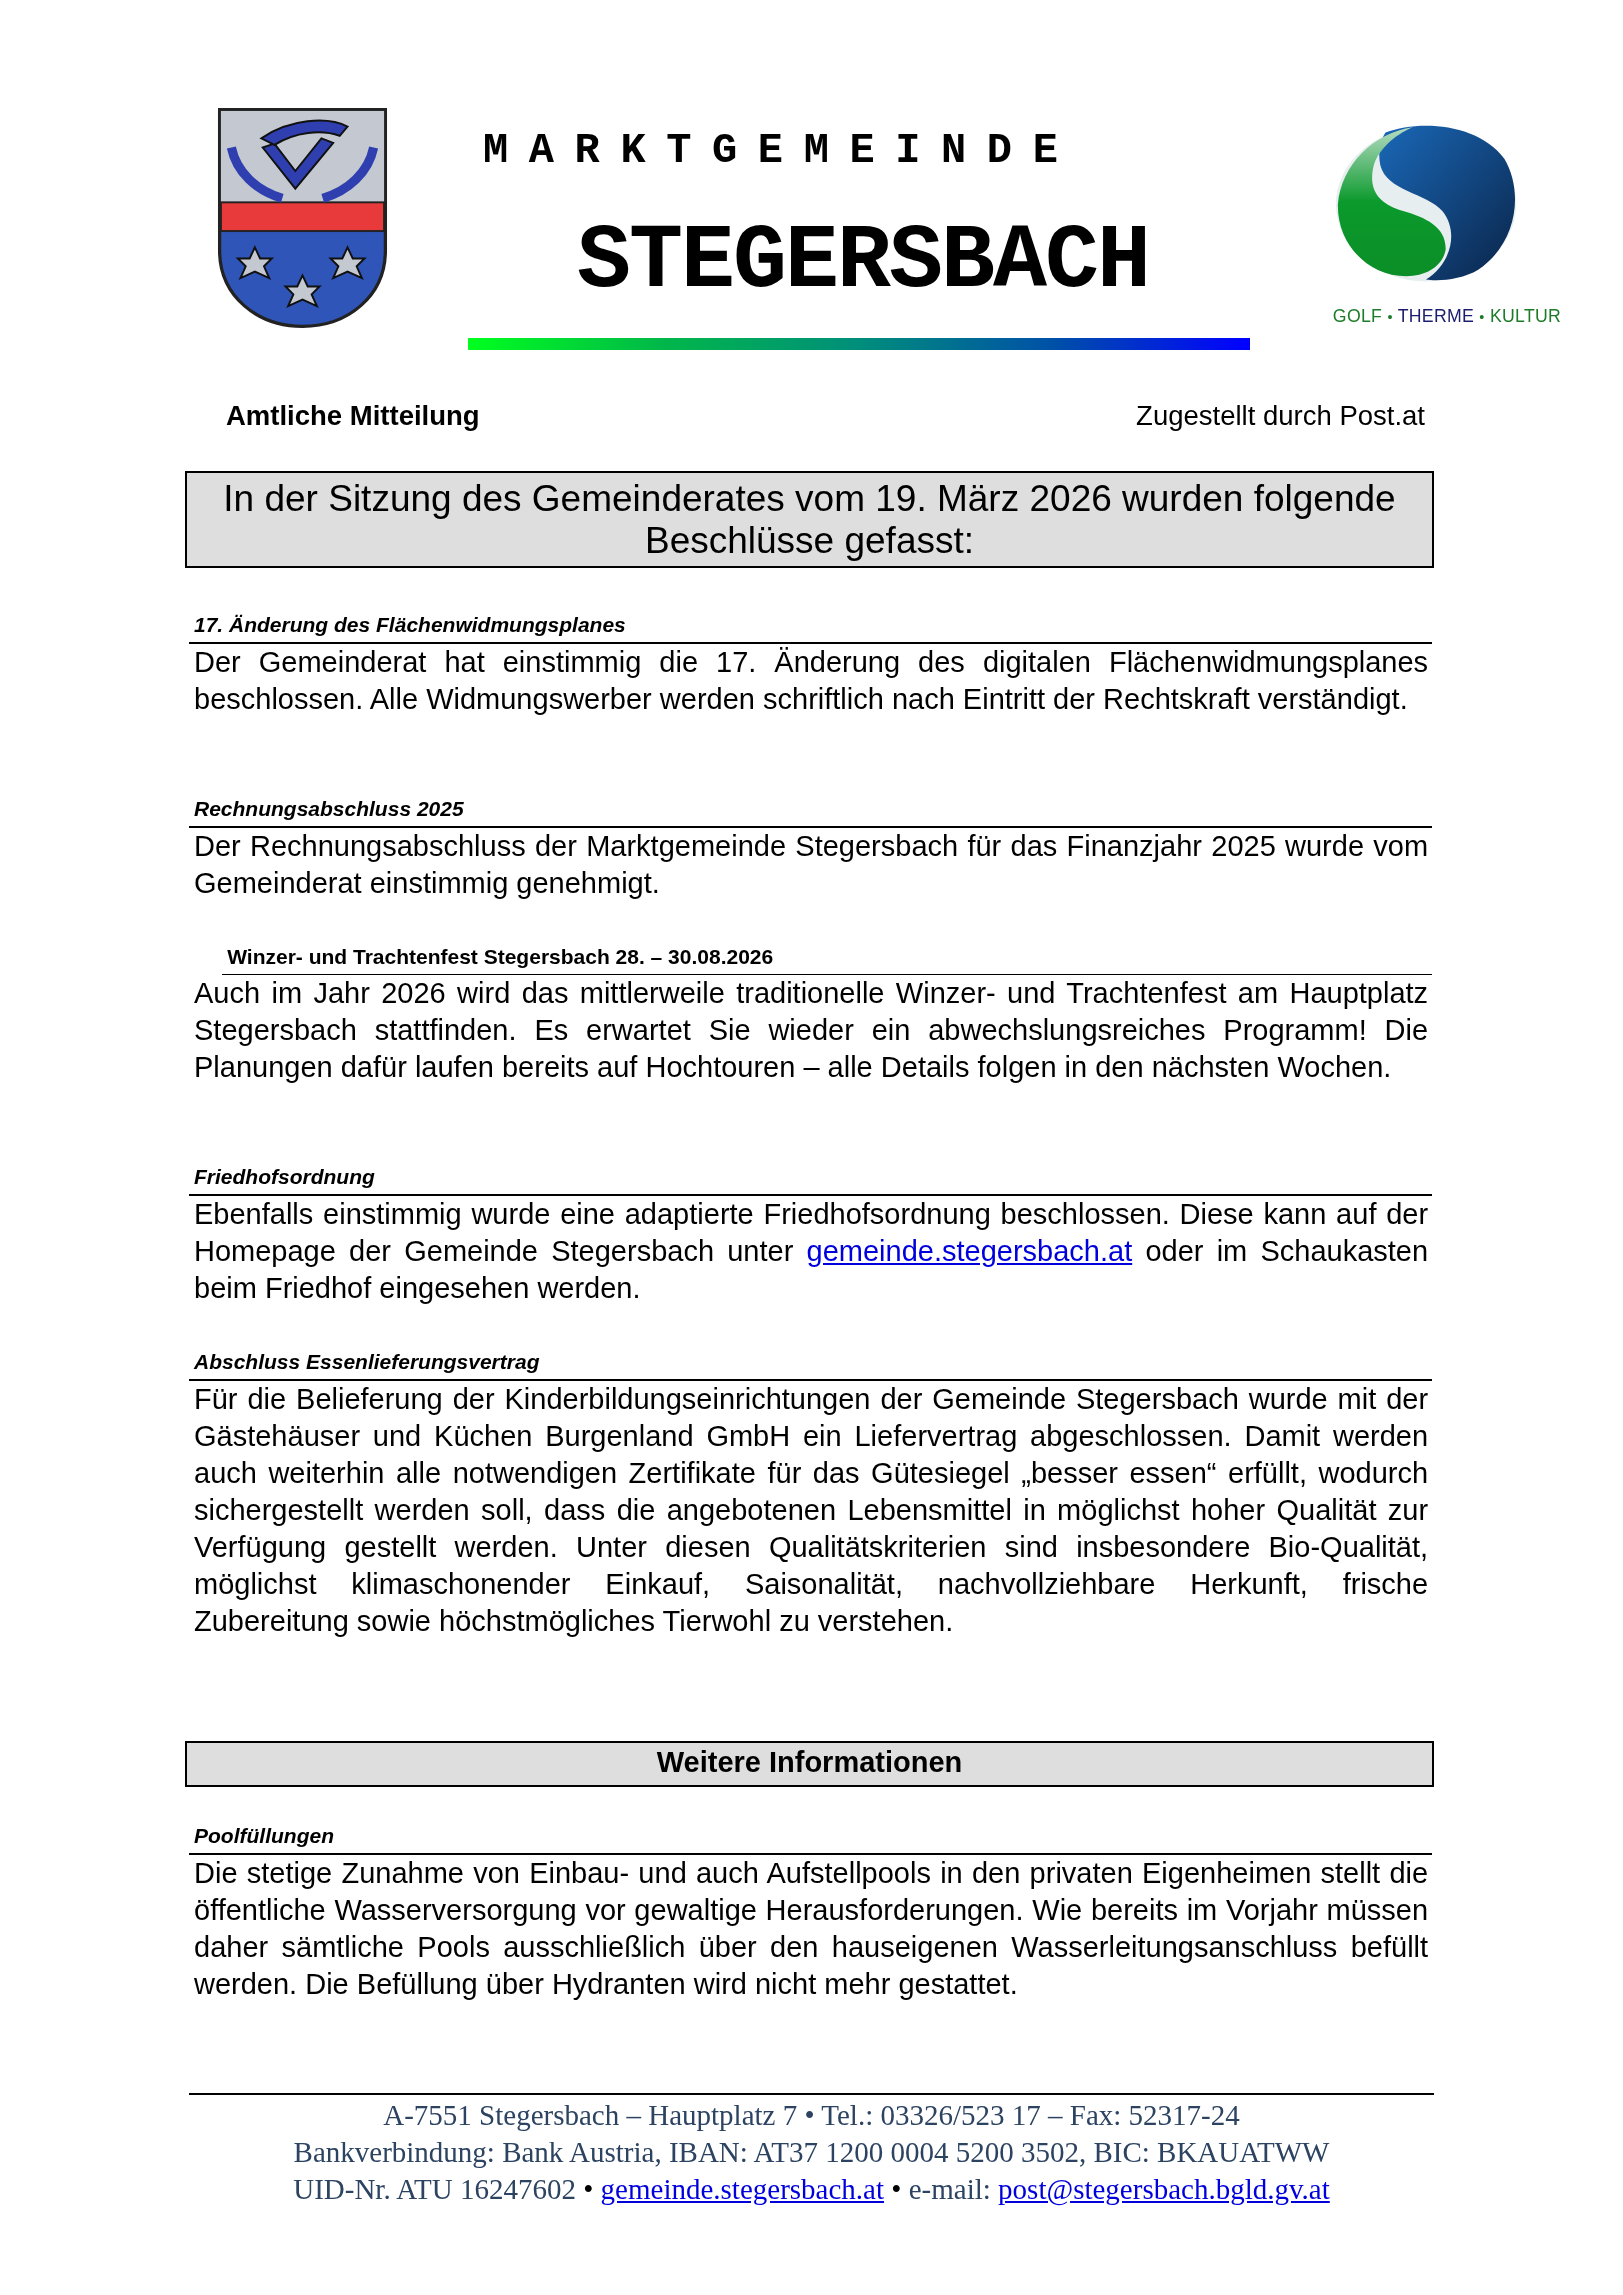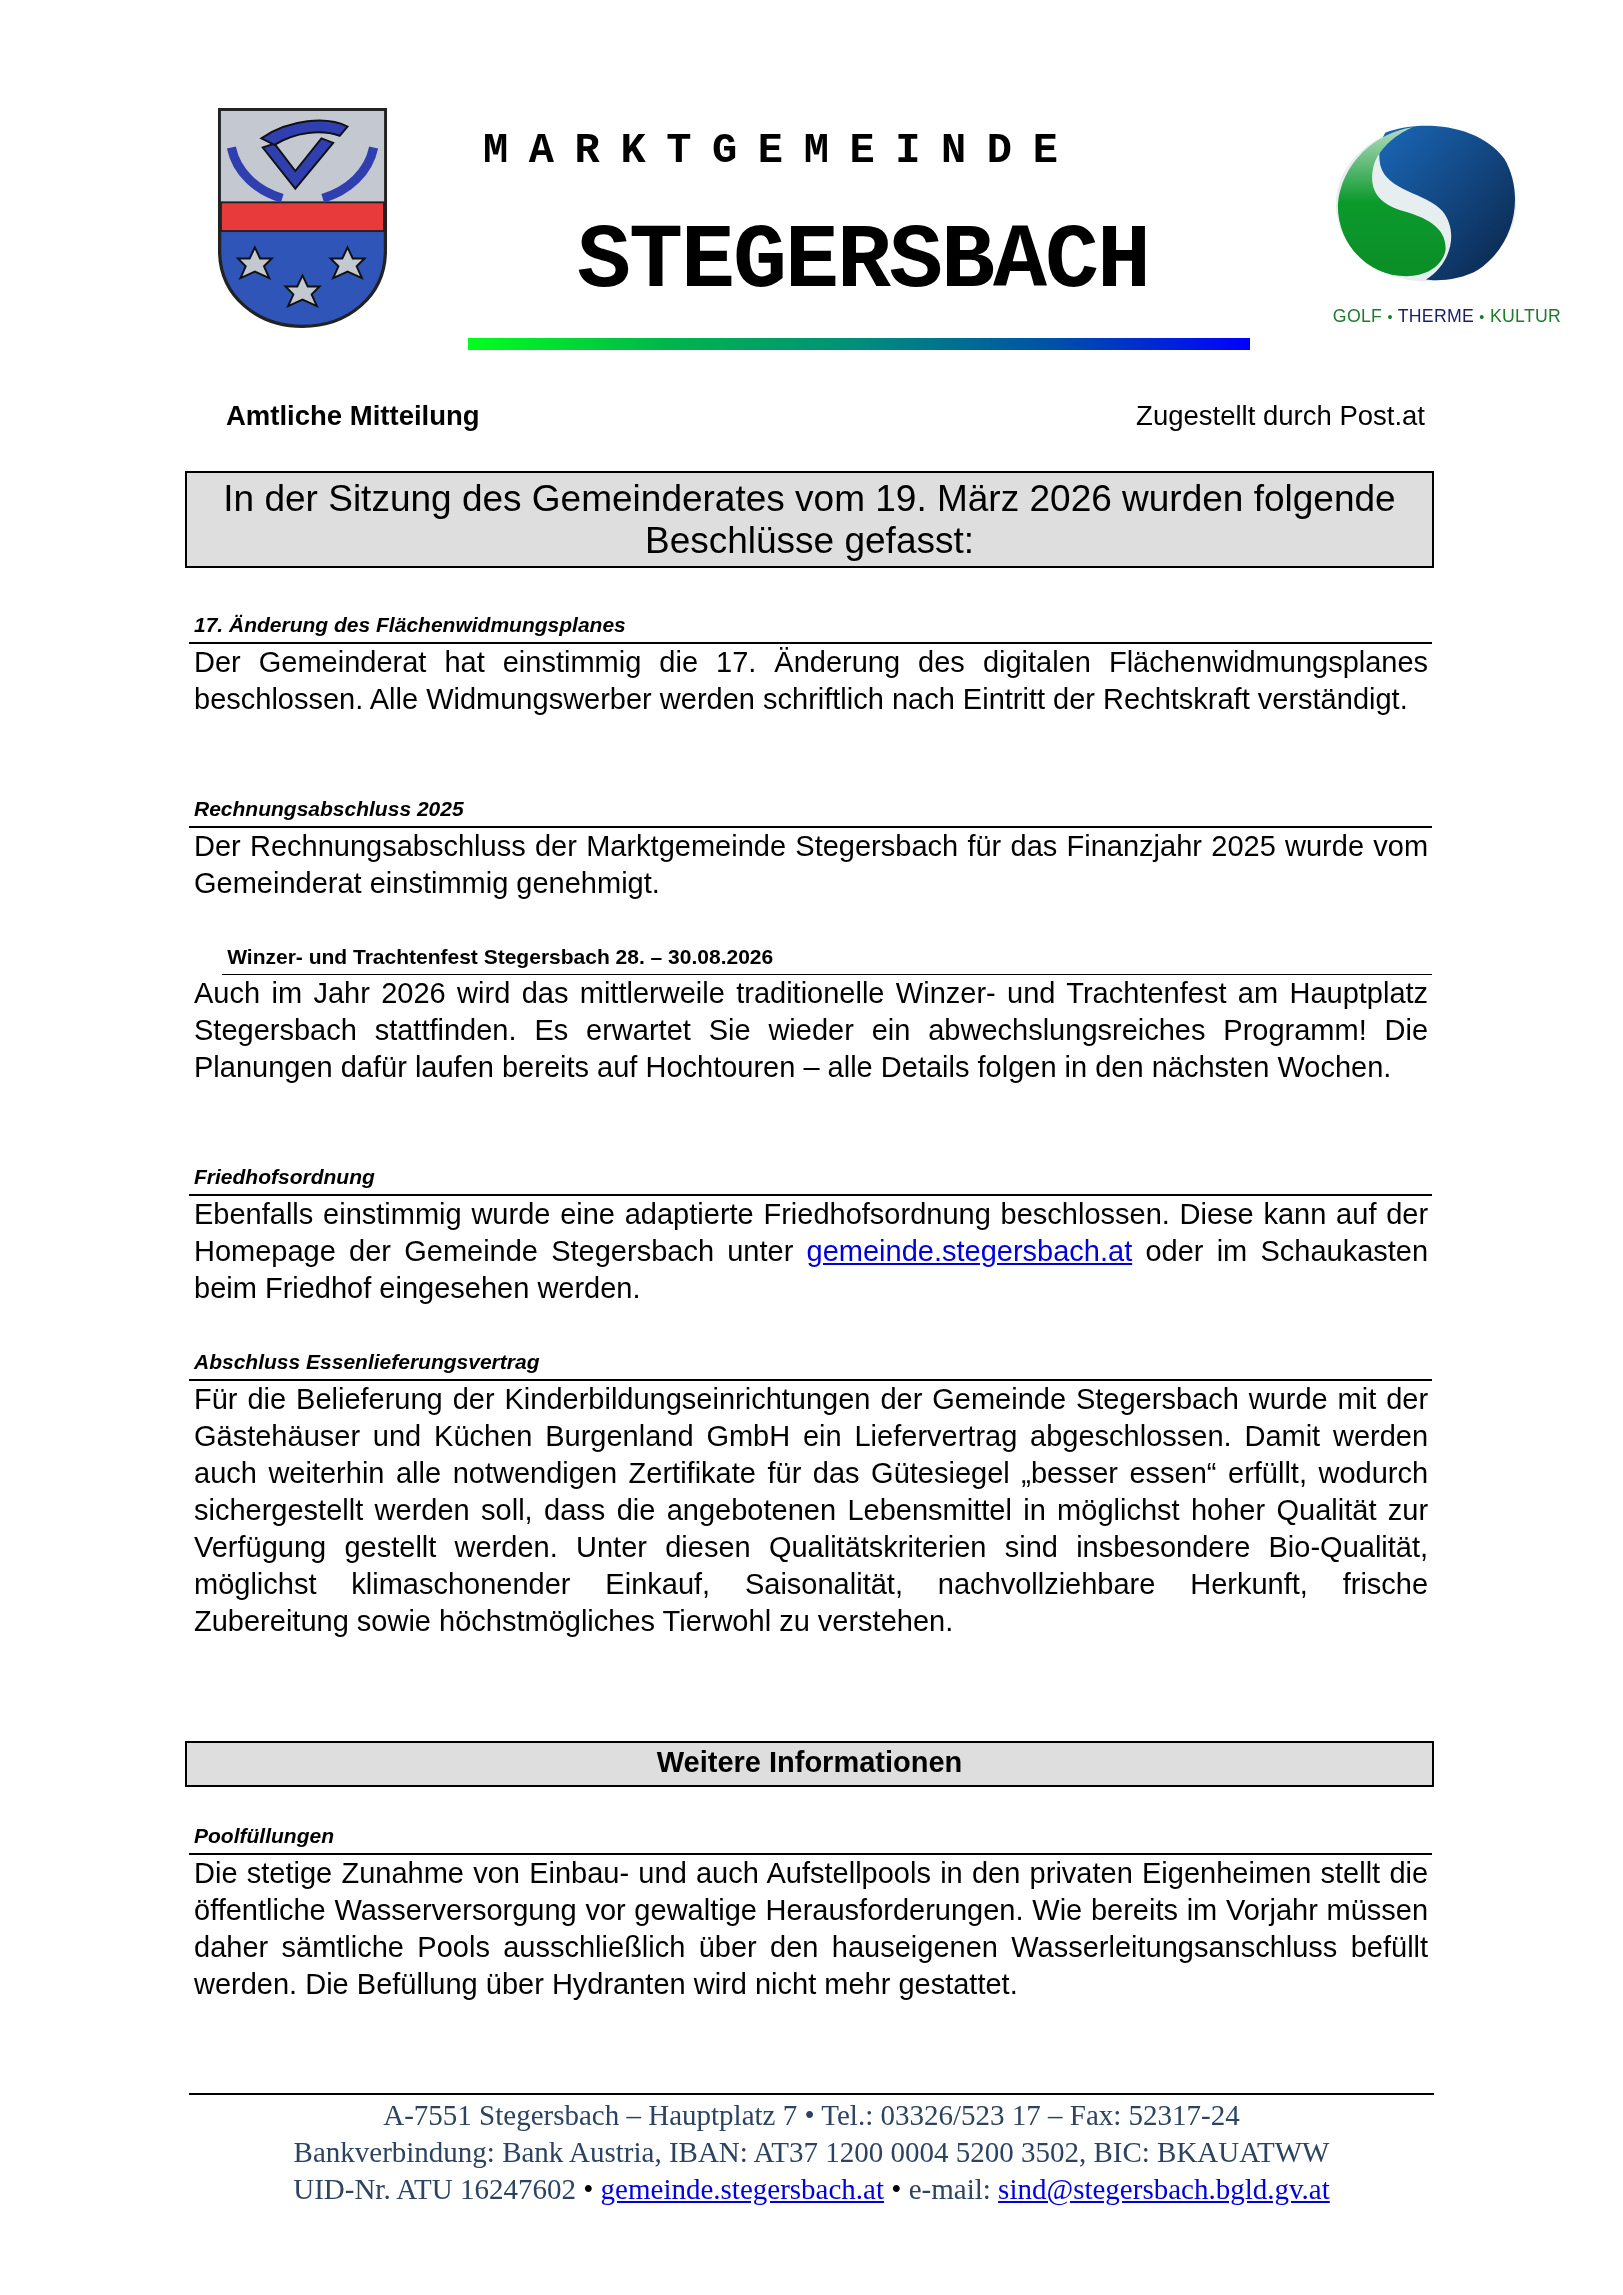--- a/index.html
+++ b/index.html
@@ -137,15 +137,15 @@
 
 <div class="abs section" style="top: 1818px;">
   <h2 class="sec-h">Poolfüllungen</h2>
   <p class="sec-p">Die stetige Zunahme von Einbau- und auch Aufstellpools in den privaten Eigenheimen stellt die öffentliche Wasserversorgung vor gewaltige Herausforderungen. Wie bereits im Vorjahr müssen daher sämtliche Pools ausschließlich über den hauseigenen Wasserleitungsanschluss befüllt werden. Die Befüllung über Hydranten wird nicht mehr gestattet.</p>
 </div>
 
 <div class="abs foot-rule"></div>
 <div class="abs footer">
   <div>A-7551 Stegersbach – Hauptplatz 7 •  Tel.: 03326/523 17 – Fax: 52317-24</div>
   <div>Bankverbindung: Bank Austria, IBAN: AT37 1200 0004 5200 3502, BIC: BKAUATWW</div>
-  <div><span>UID-Nr. ATU 16247602 </span><span class="bullet">•</span> <span class="link">gemeinde.stegersbach.at</span> <span class="bullet">•</span><span> e-mail: </span><span class="link">sind@stegersbach.bgld.gv.at</span></div>
+  <div><span>UID-Nr. ATU 16247602 </span><span class="bullet">•</span> <span class="link">gemeinde.stegersbach.at</span> <span class="bullet">•</span><span> e-mail: </span><span class="link">post@stegersbach.bgld.gv.at</span></div>
 </div>
 
 
 </body></html>

